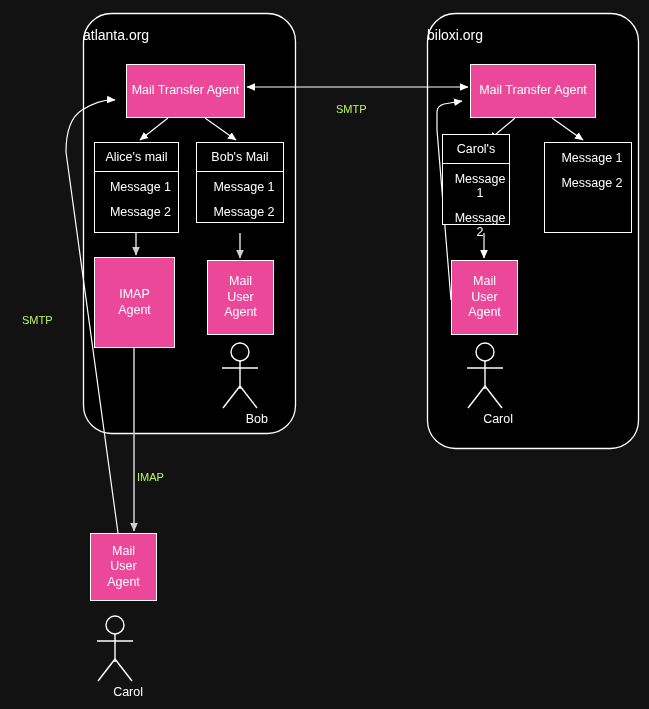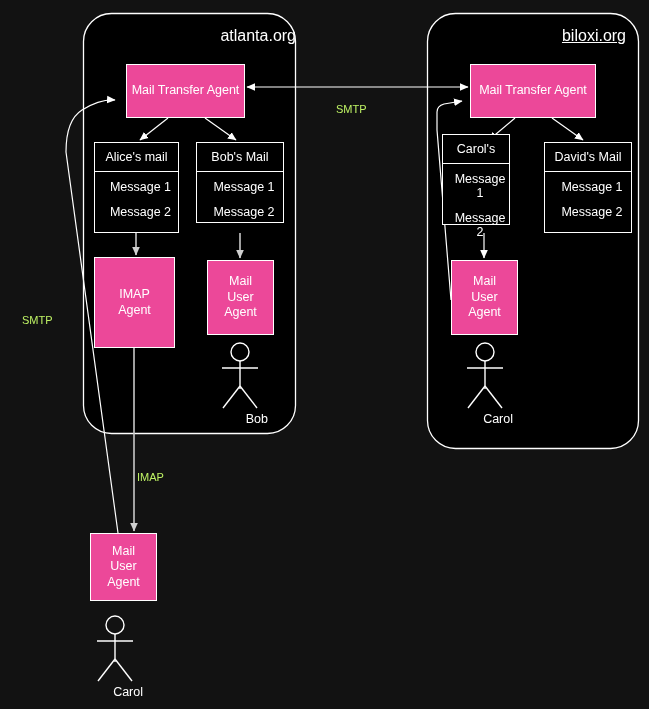--- a/index.html
+++ b/index.html
@@ -45,22 +45,22 @@
     border-bottom:1.4px solid #ffffff;
   }
   .mailbox .body{
     padding:8px 0 8px 8px;
     display:flex;flex-direction:column;gap:11px;
     text-align:center;
   }
   .grouplabel{
     position:absolute;
     color:#ffffff;
-    font-size:16px;
-    text-align:right;
+    font-size:14px;
+    text-align:left;
     white-space:nowrap;
   }
   .edgelabel{
     position:absolute;
     color:#bef264;
     font-size:11px;
     white-space:nowrap;
   }
   .actorlabel{
     position:absolute;
@@ -106,21 +106,21 @@
     <line x1="515" y1="118" x2="489" y2="140" stroke="#ffffff" stroke-width="1.2" marker-end="url(#arrow)"></line>
     <line x1="552" y1="118" x2="583" y2="140" stroke="#ffffff" stroke-width="1.2" marker-end="url(#arrow)"></line>
 
     <line x1="484" y1="233" x2="484" y2="258" stroke="#ffffff" stroke-width="1.2" marker-end="url(#arrow)"></line>
 
     <path d="M451,300 L437,130 L437,118 L437,112 Q437,106 444,104 L462,101" fill="none" stroke="#ffffff" stroke-width="1.2" marker-end="url(#arrow)"></path>
 
   </svg>
 
   <div class="grouplabel" style="left:83px;top:27px;width:213px;">atlanta.org</div>
-  <div class="grouplabel" style="left:414px;top:27px;width:212px;text-decoration:underline;">biloxi.org</div>
+  <div class="grouplabel" style="left:427px;top:27px;width:212px;">biloxi.org</div>
 
   <div class="node" style="left:126px;top:64px;width:119px;height:54px;">
     <span class="ln">Mail Transfer Agent</span>
   </div>
   <div class="node" style="left:470px;top:64px;width:126px;height:54px;">
     <span class="ln">Mail Transfer Agent</span>
   </div>
 
   <div class="mailbox" style="left:94px;top:142px;width:85px;height:91px;">
     <div class="title">Alice's mail</div>
@@ -140,21 +140,20 @@
 
   <div class="mailbox" style="left:442px;top:134px;width:68px;height:91px;">
     <div class="title">Carol's</div>
     <div class="body">
       <span>Message 1</span>
       <span>Message 2</span>
     </div>
   </div>
 
   <div class="mailbox" style="left:544px;top:142px;width:88px;height:91px;">
-    <div class="title">David's Mail</div>
     <div class="body">
       <span>Message 1</span>
       <span>Message 2</span>
     </div>
   </div>
 
   <div class="node" style="left:94px;top:257px;width:81px;height:91px;">
     <span class="ln">IMAP</span>
     <span class="ln">Agent</span>
   </div>

